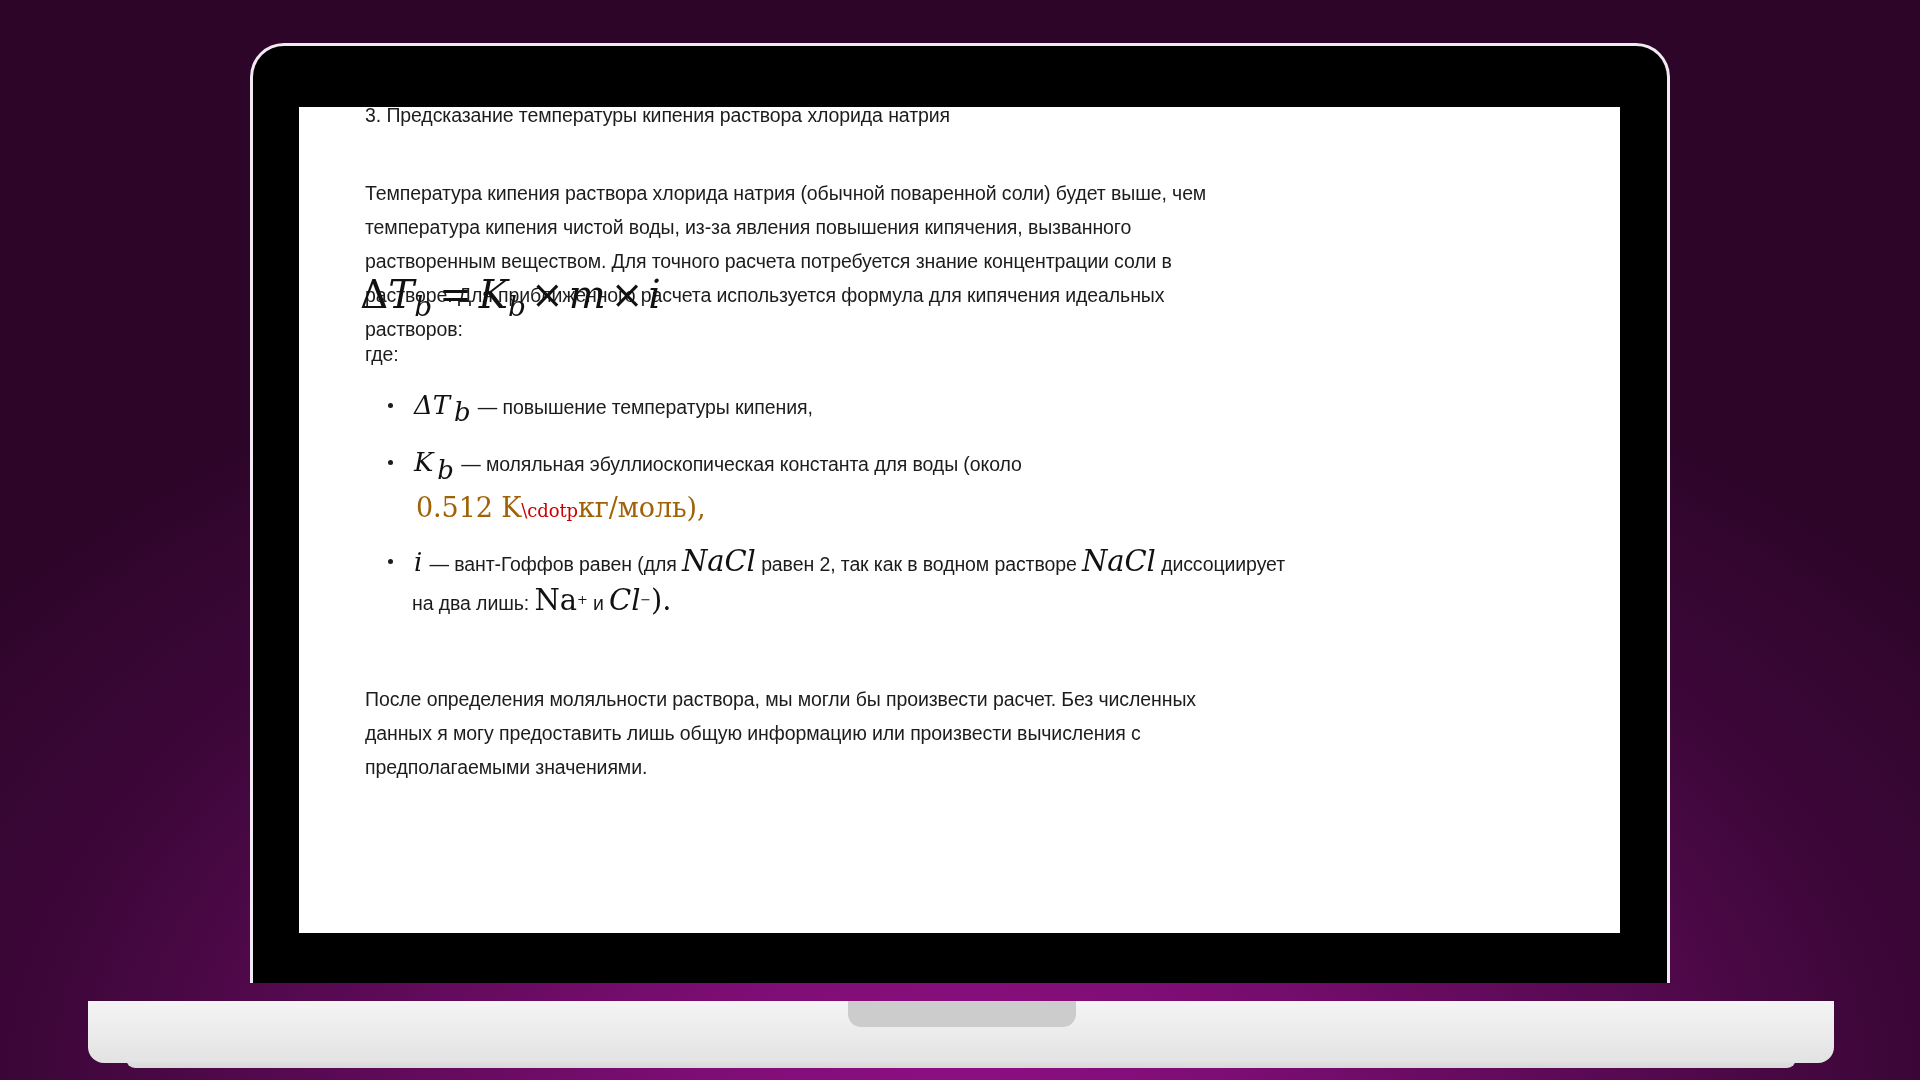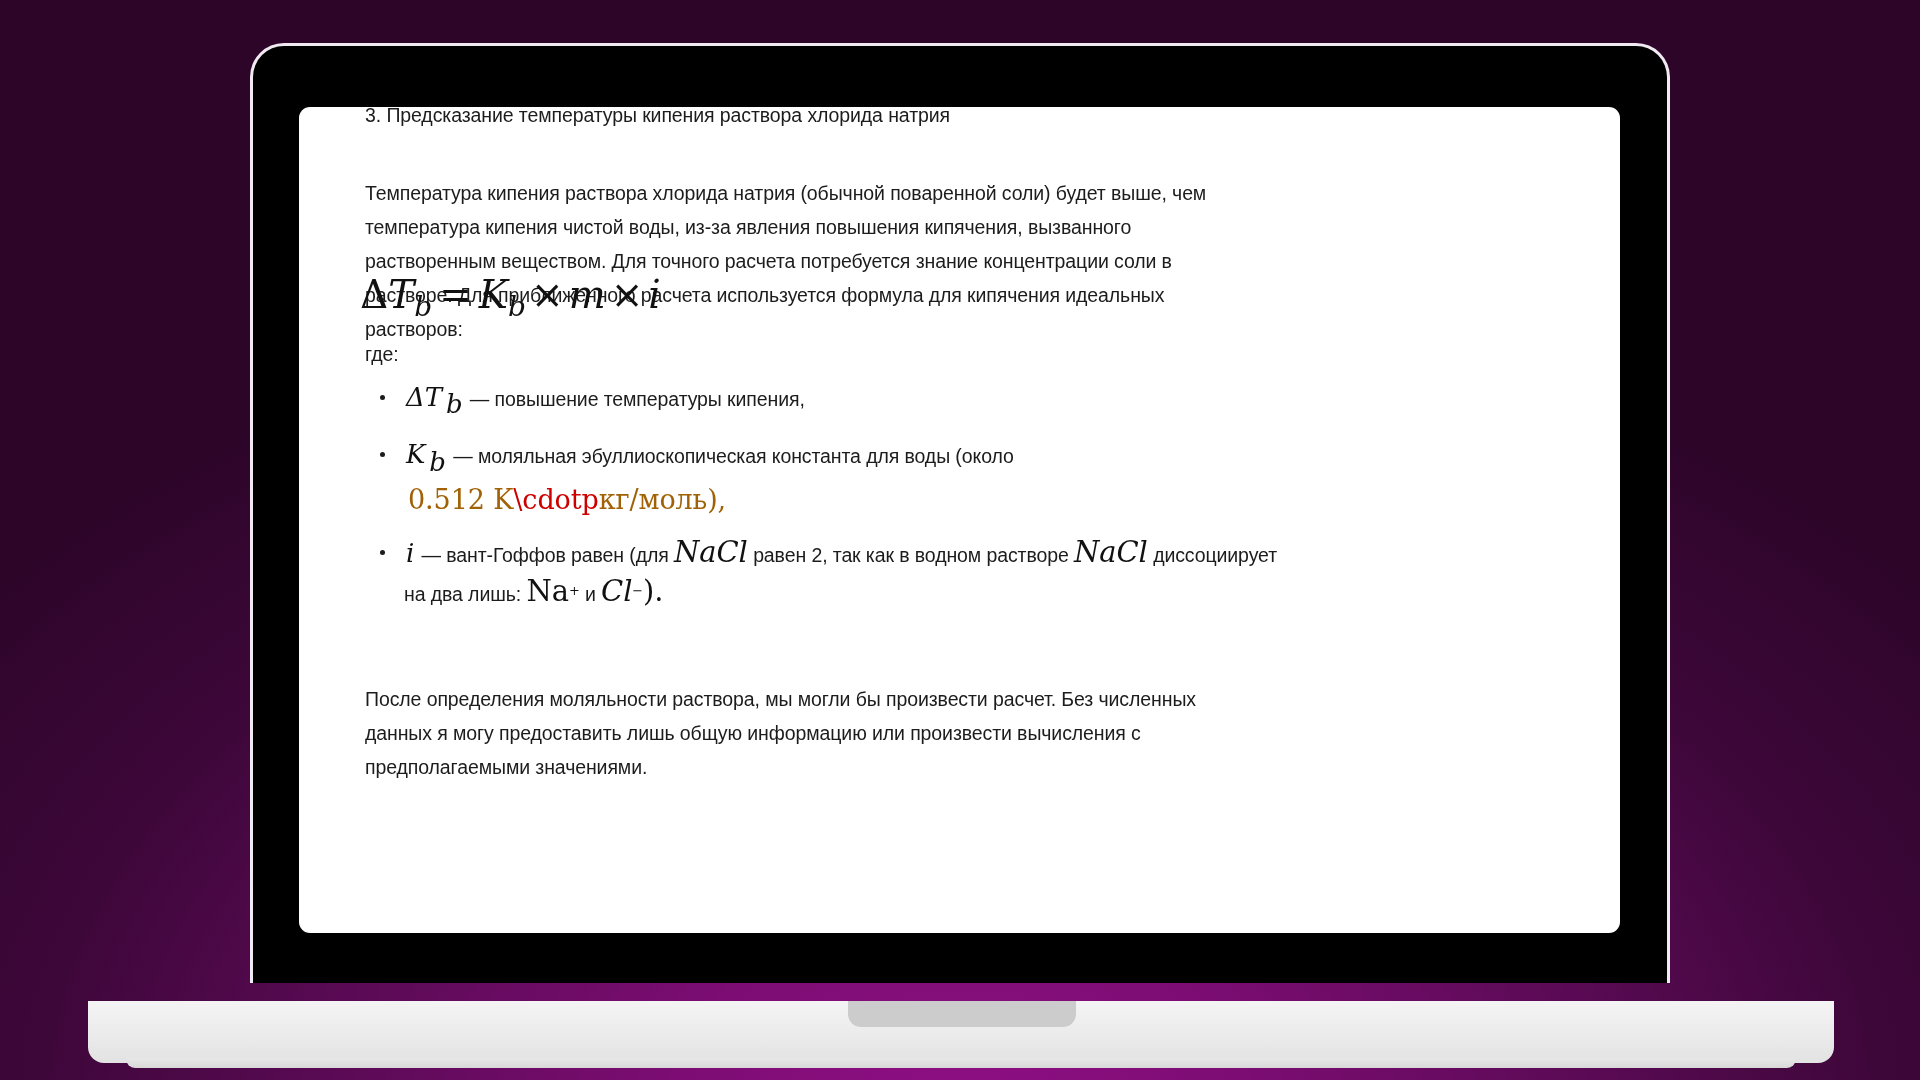--- a/index.html
+++ b/index.html
@@ -50,21 +50,20 @@
   }
 
   #screen {
     position: absolute;
     left: 299px;
     top: 107px;
     width: 1321px;
     height: 826px;
     background: #ffffff;
     overflow: hidden;
-    border-radius: 11px;
   }
 
   #base {
     position: absolute;
     left: 88px;
     top: 1001px;
     width: 1746px;
     height: 62px;
     background: linear-gradient(180deg, #f4f4f4 0%, #ebebeb 55%, #e2e2e2 100%);
     border-radius: 0 0 16px 16px;
@@ -137,21 +136,21 @@
   #gde {
     position: absolute;
     left: 66px;
     top: 230px;
   }
   #bullets {
     position: absolute;
     left: 66px;
     top: 272px;
     width: 1160px;
-    margin: 0;
+    margin: 8px;
     padding: 0;
     list-style: none;
   }
   #bullets li {
     position: relative;
     padding-left: 39px;
     margin-bottom: 14px;
     line-height: 36px;
   }
   #bullets li::before {
@@ -230,21 +229,21 @@
 
         <li class="body-text">
           <span class="math-inline">ΔT</span><span class="math-inline msub">b</span>
           <span>— повышение температуры кипения,</span>
         </li>
 
         <li class="body-text">
           <span class="math-inline">K</span><span class="math-inline msub">b</span>
           <span>— моляльная эбуллиоскопическая константа для воды (около</span>
           <span id="formula-line2">
-            <span class="num-mono">0.512 K</span><span class="latex-err" style="font-size:27px;">\cdotp</span><span class="num-mono">кг/моль),</span>
+            <span class="num-mono">0.512 K</span><span class="latex-err" style="font-size:18px;">\cdotp</span><span class="num-mono">кг/моль),</span>
           </span>
         </li>
 
 
         <li class="body-text">
           <span class="math-inline">i</span>
           <span>— вант-Гоффов равен (для</span>
           <span class="math-big" style="font-style:italic;">NaCl</span>
           <span>равен 2, так как в водном растворе</span>
           <span class="math-big" style="font-style:italic;">NaCl</span>

